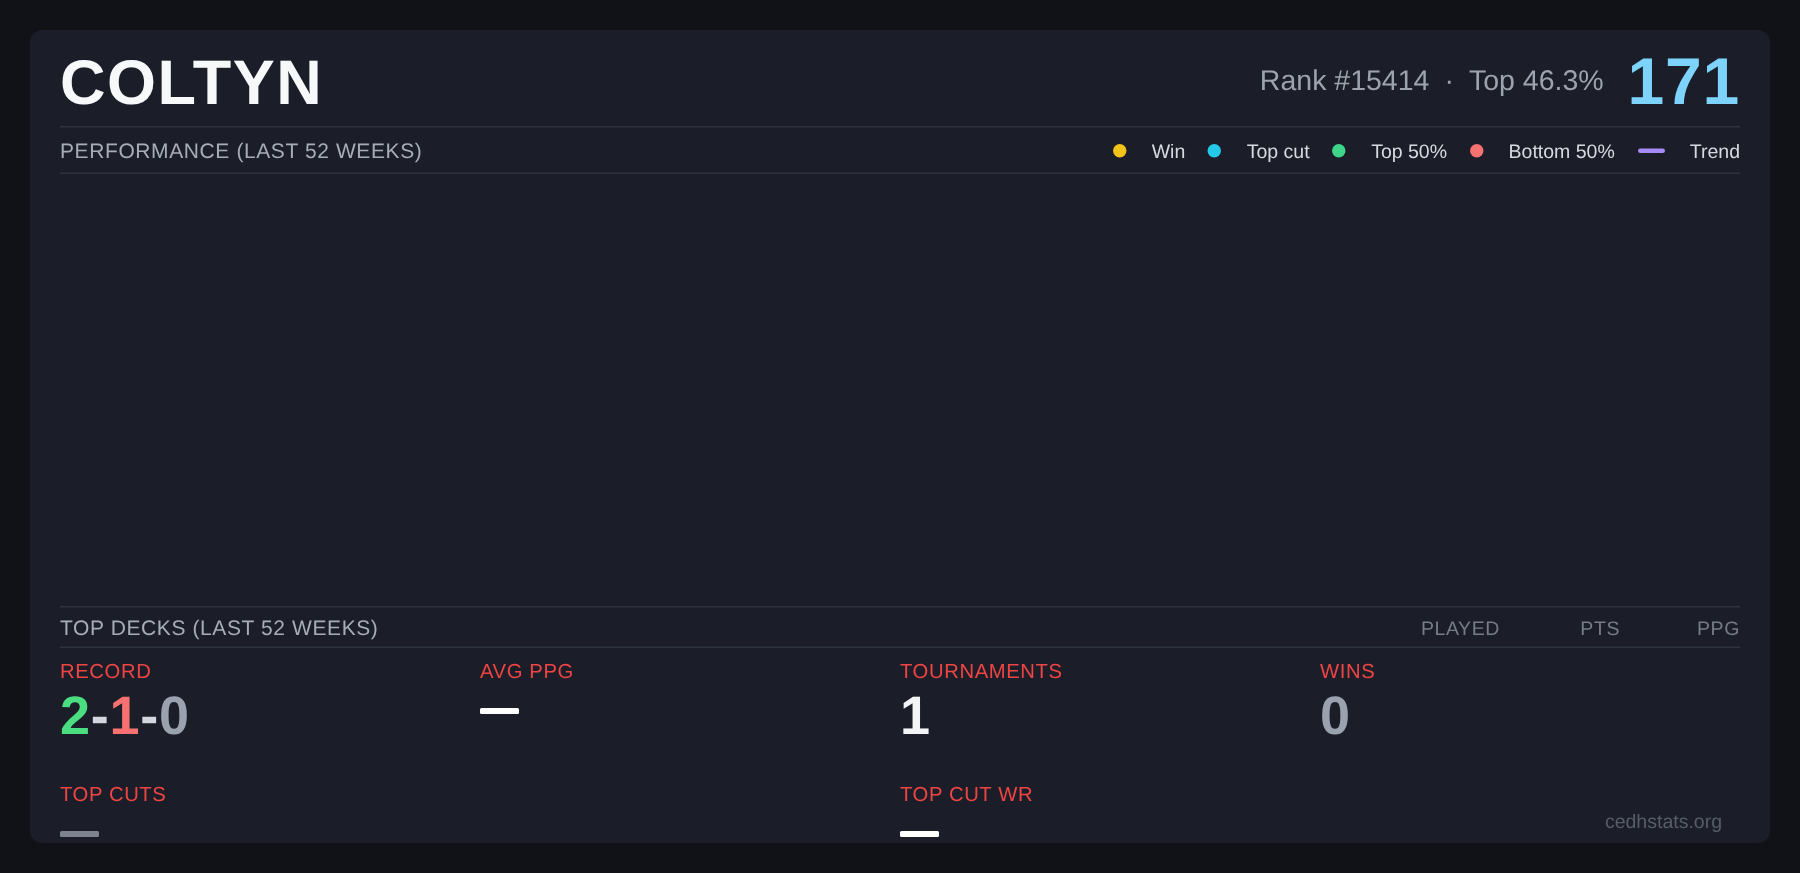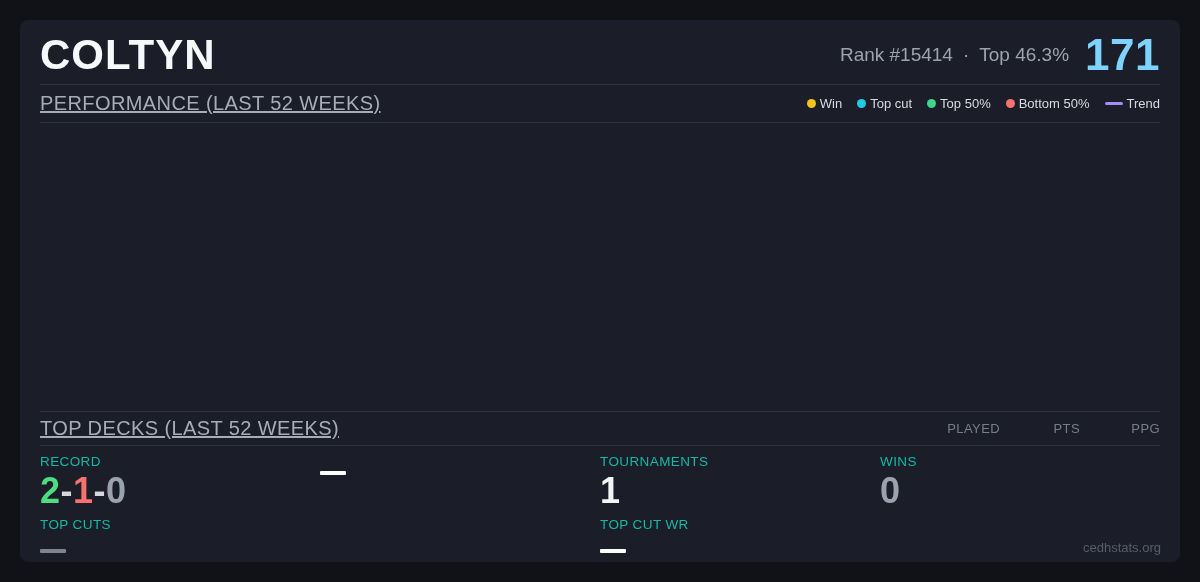--- a/index.html
+++ b/index.html
@@ -30,50 +30,50 @@
   .header-right{display:flex;align-items:center;gap:16px;}
   .rank-group{display:flex;align-items:center;gap:10px;color:#9ca3af;font-size:19px;font-weight:500;text-align:right;}
   .points{font-size:44px;font-weight:800;line-height:0.95;letter-spacing:0.5px;}
 
   
   .section-row{
     display:flex;justify-content:space-between;align-items:center;
     padding:7px 20px;flex:0 0 auto;
   }
   .section-title{
-    font-size:20px;color:#a6acb8;letter-spacing:0.4px;font-weight:500;text-decoration:underline;
+    font-size:14px;color:#a6acb8;letter-spacing:0.4px;font-weight:500;
   }
   .legend{display:flex;align-items:center;gap:15px;}
-  .legend-item{display:flex;align-items:center;gap:4px;font-size:13px;color:#d6dae0;}
+  .legend-item{display:flex;align-items:center;gap:17px;font-size:13px;color:#d6dae0;}
   .legend-dot{width:9px;height:9px;border-radius:50%;display:inline-block;}
   .legend-line{width:18px;height:3px;border-radius:2px;display:inline-block;}
 
   
   .chart-area{height:288px;flex:0 0 auto;}
 
   
   .topdecks-row{
     display:flex;justify-content:space-between;align-items:center;
     padding:5px 20px;flex:0 0 auto;
   }
   .table-cols{display:flex;}
   .table-col{width:80px;text-align:right;font-size:13px;color:#767d89;letter-spacing:0.4px;}
 
   
   .stats-grid{
     display:grid;grid-template-columns:repeat(4,1fr);
     padding:8px 20px 0 20px;flex:1 1 auto;
   }
-  .stat-label{font-size:13.5px;color:#14b8a6;letter-spacing:0.4px;}
+  .stat-label{font-size:13.5px;color:#ef4444;letter-spacing:0.4px;}
   .stat-value{font-size:36px;font-weight:700;line-height:1.1;margin-top:2px;letter-spacing:0.5px;}
-  .stat-label2{margin-top:6px;}
+  .stat-label2{margin-top:25px;}
   .dash{width:26px;height:4px;border-radius:1px;margin-top:17px;}
 
   .watermark{
-    position:absolute;right:19px;bottom:7px;
+    position:absolute;right:32px;bottom:7px;
     font-size:13px;color:#565d69;text-decoration:none;
   }
 </style>
 </head>
 <body>
 
 <div class="card">
 
   <div class="card-header">
     <h1 class="player-name">COLTYN</h1>
@@ -135,20 +135,21 @@
   <div class="stats-grid">
 
     <div class="stat-cell">
       <div class="stat-label">RECORD</div>
       <div class="stat-value"><span style="color: rgb(74, 222, 128);">2</span><span style="color: rgb(211, 215, 222);">-</span><span style="color: rgb(248, 113, 113);">1</span><span style="color: rgb(211, 215, 222);">-</span><span style="color: rgb(154, 162, 175);">0</span></div>
       <div class="stat-label stat-label2">TOP CUTS</div>
       <div class="dash" style="background: rgb(125, 132, 144);"></div>
     </div>
 
     <div class="stat-cell">
+      <div class="stat-label">AVG PPG</div>
       <div class="dash" style="background: rgb(255, 255, 255);"></div>
     </div>
 
     <div class="stat-cell">
       <div class="stat-label">TOURNAMENTS</div>
       <div class="stat-value" style="color: rgb(243, 244, 246);">1</div>
       <div class="stat-label stat-label2">TOP CUT WR</div>
       <div class="dash" style="background: rgb(255, 255, 255);"></div>
     </div>
 

